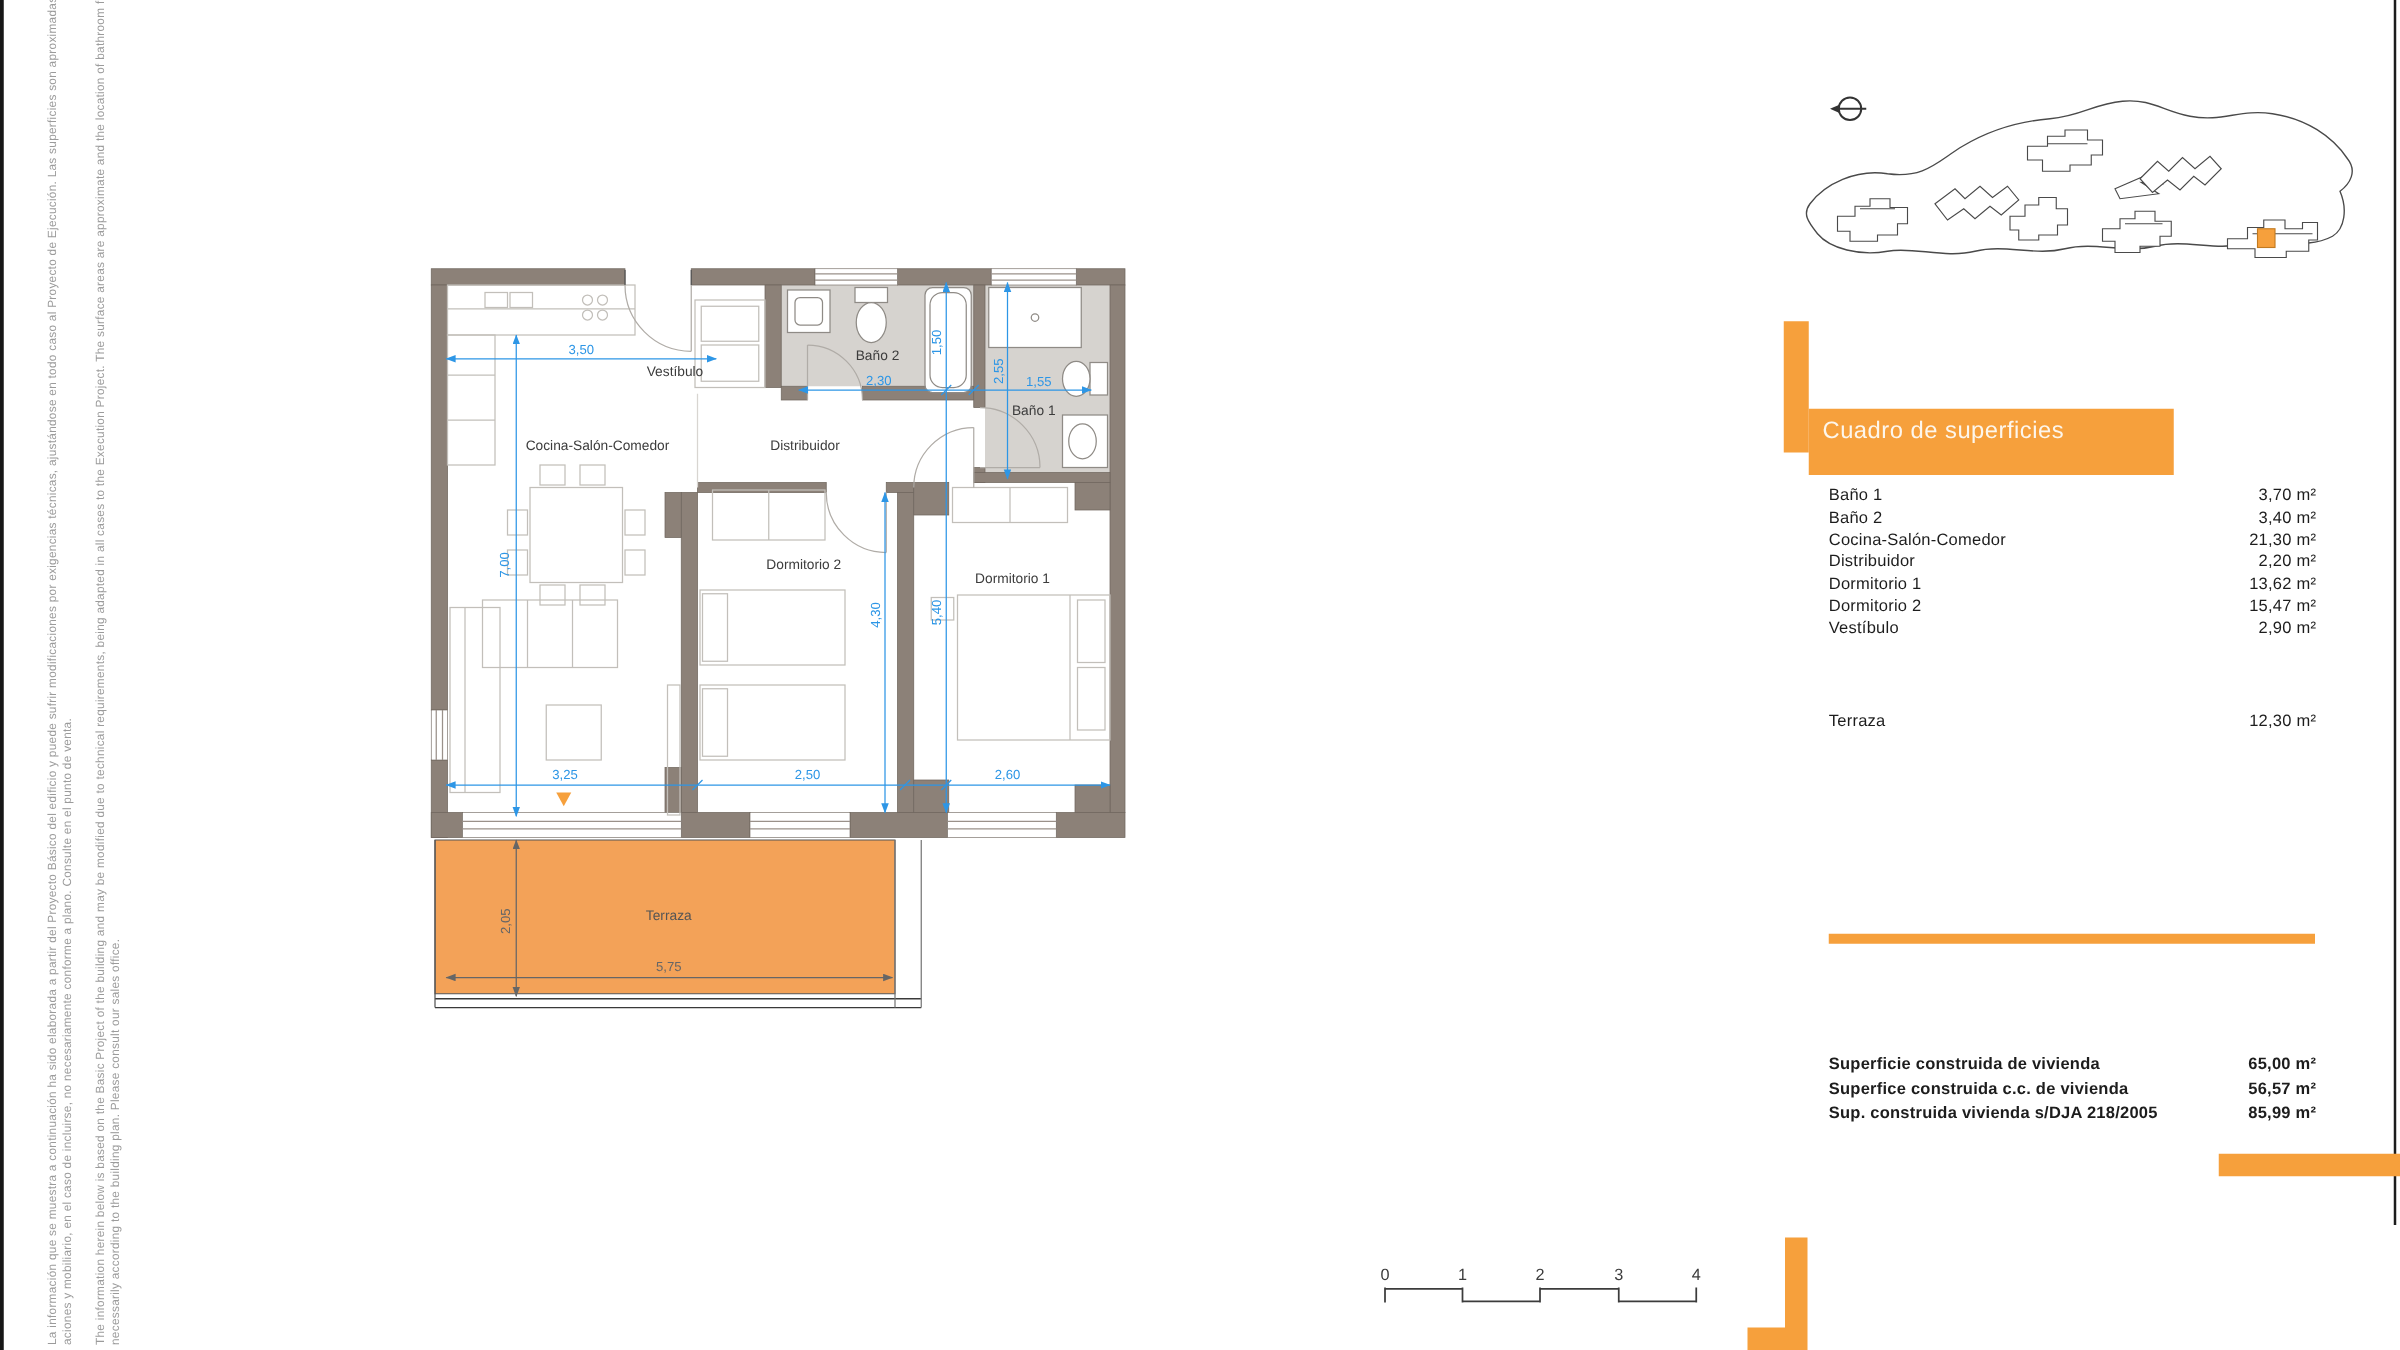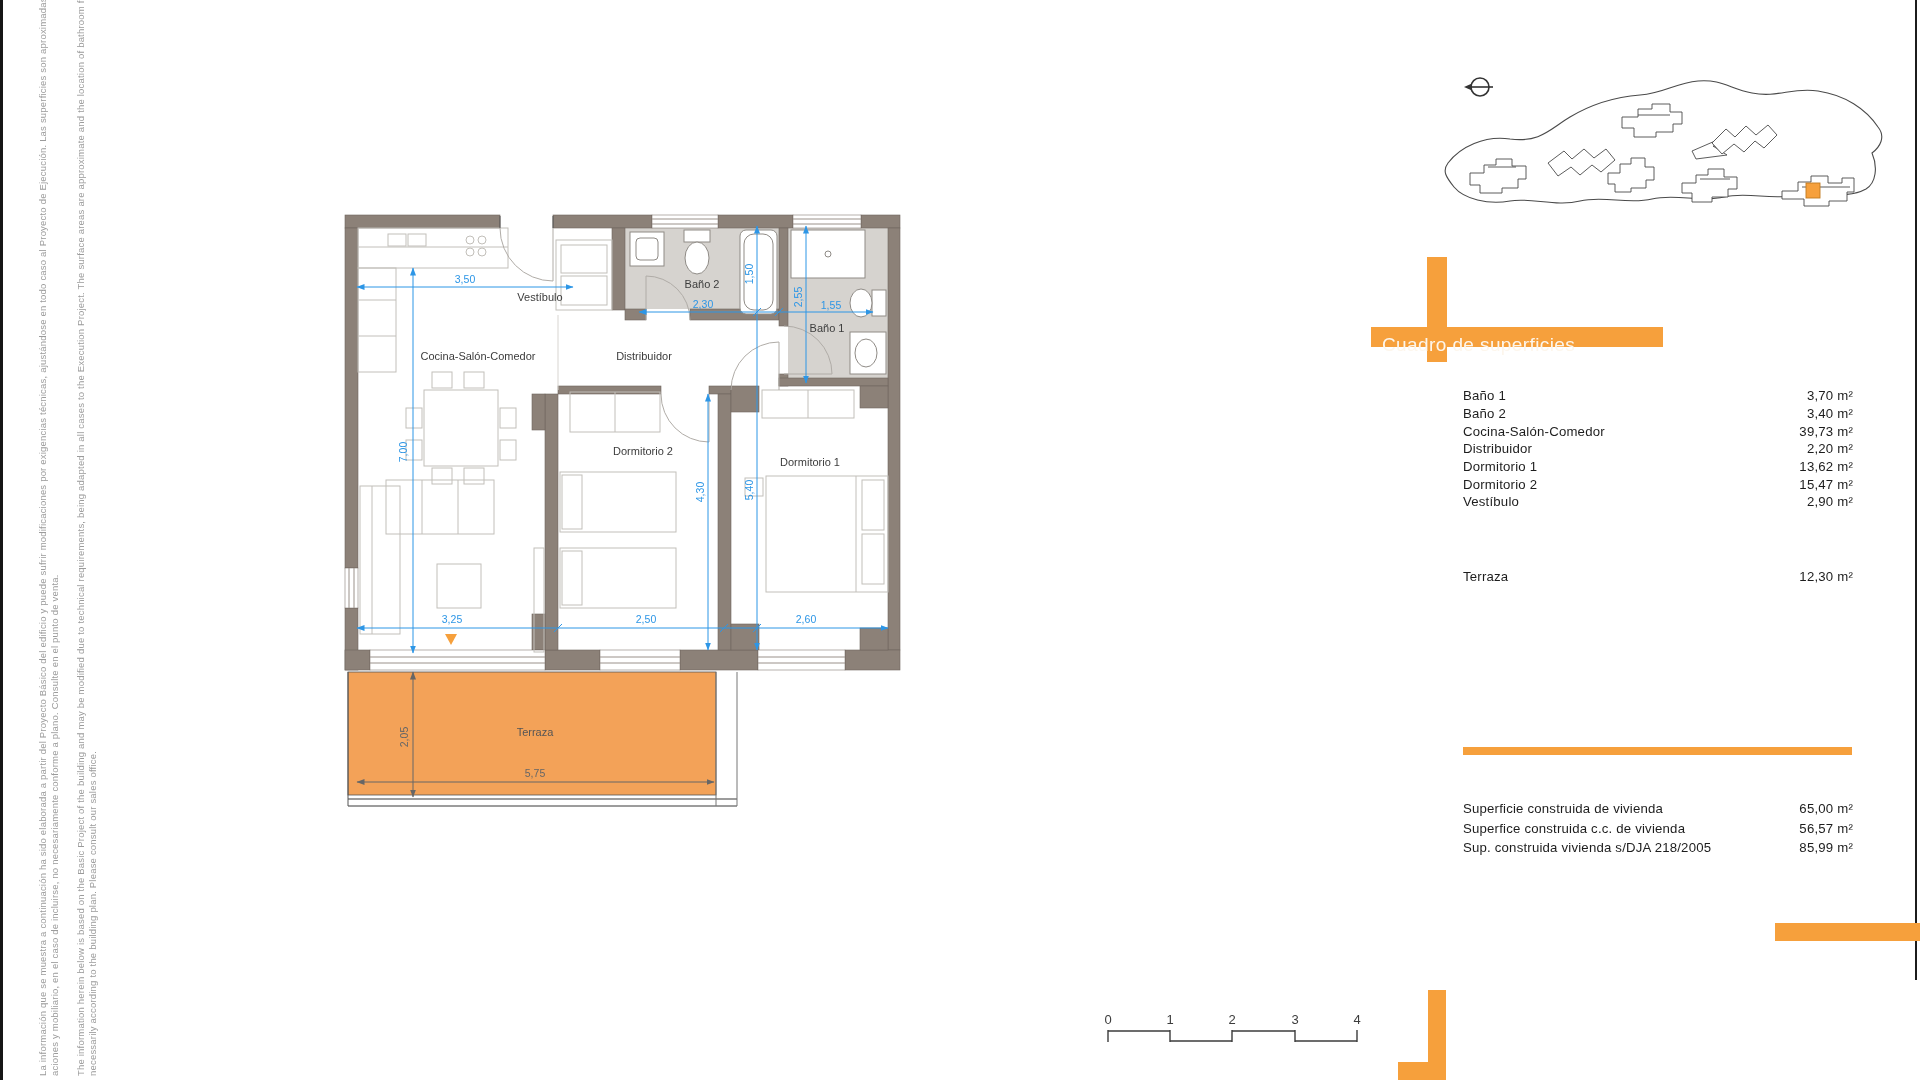--- a/index.html
+++ b/index.html
@@ -8,32 +8,32 @@
   .abs{position:absolute;}
   
   #left-border{left:0;top:0;width:3px;height:1080px;background:#161616;}
   #right-border{left:1915px;top:0;width:2px;height:980px;background:#1c1c1c;}
   
   .vtext{position:absolute;bottom:4px;white-space:nowrap;font-size:9.5px;color:#9b9b9b;
          transform-origin:0 100%;transform:rotate(-90deg);letter-spacing:.2px;}
   
   .orange{background:#f6a03c;}
   #cuadro-vbar{left:1427px;top:257px;width:20px;height:105px;}
-  #cuadro-header{left:1371px;top:327px;width:292px;height:20px;}
+  #cuadro-header{left:1447px;top:327px;width:292px;height:53px;}
   #cuadro-header span{display:block;line-height:35px;padding-left:11px;font-size:19px;
                       color:#fdf6ec;letter-spacing:.4px;}
   .tbl{left:1463px;width:390px;color:#1d1d1d;font-size:13.2px;letter-spacing:.2px;}
   .trow{display:flex;justify-content:space-between;align-items:center;height:17.7px;}
   .trow .val{text-align:right;}
   #rooms-table{top:387px;}
   #terrace-row{top:568px;}
   #useful-divider{left:1463px;top:747px;width:389px;height:8px;}
   #useful-table{top:760px;}
   #useful-table .trow{height:19px;}
-  #built-table{top:799px;}
+  #built-table{top:841px;font-weight:bold;}
   #built-table .trow{height:19.5px;}
   #bottom-right-bar{left:1775px;top:923px;width:145px;height:18px;}
   #bottom-l-vbar{left:1428px;top:990px;width:18px;height:90px;}
   #bottom-l-foot{left:1398px;top:1062px;width:30px;height:18px;}
   svg text{font-family:"Liberation Sans", sans-serif;}
 </style>
 </head>
 <body>
 
 <div id="canvas">
@@ -283,21 +283,21 @@
     <div class="trow">
       <span>Baño 1</span>
       <span class="val">3,70 m²</span>
     </div>
     <div class="trow">
       <span>Baño 2</span>
       <span class="val">3,40 m²</span>
     </div>
     <div class="trow">
       <span>Cocina-Salón-Comedor</span>
-      <span class="val">39,73 m²</span>
+      <span class="val">21,30 m²</span>
     </div>
     <div class="trow">
       <span>Distribuidor</span>
       <span class="val">2,20 m²</span>
     </div>
     <div class="trow">
       <span>Dormitorio 1</span>
       <span class="val">13,62 m²</span>
     </div>
     <div class="trow">

